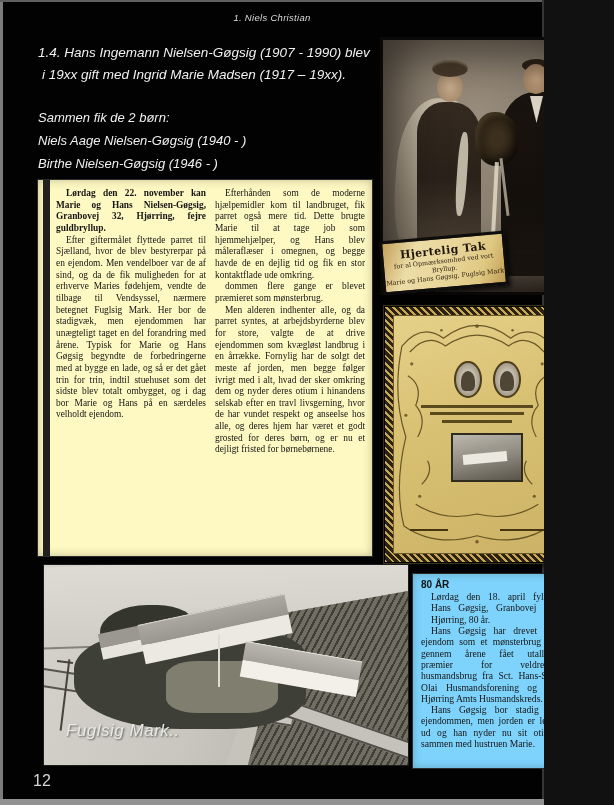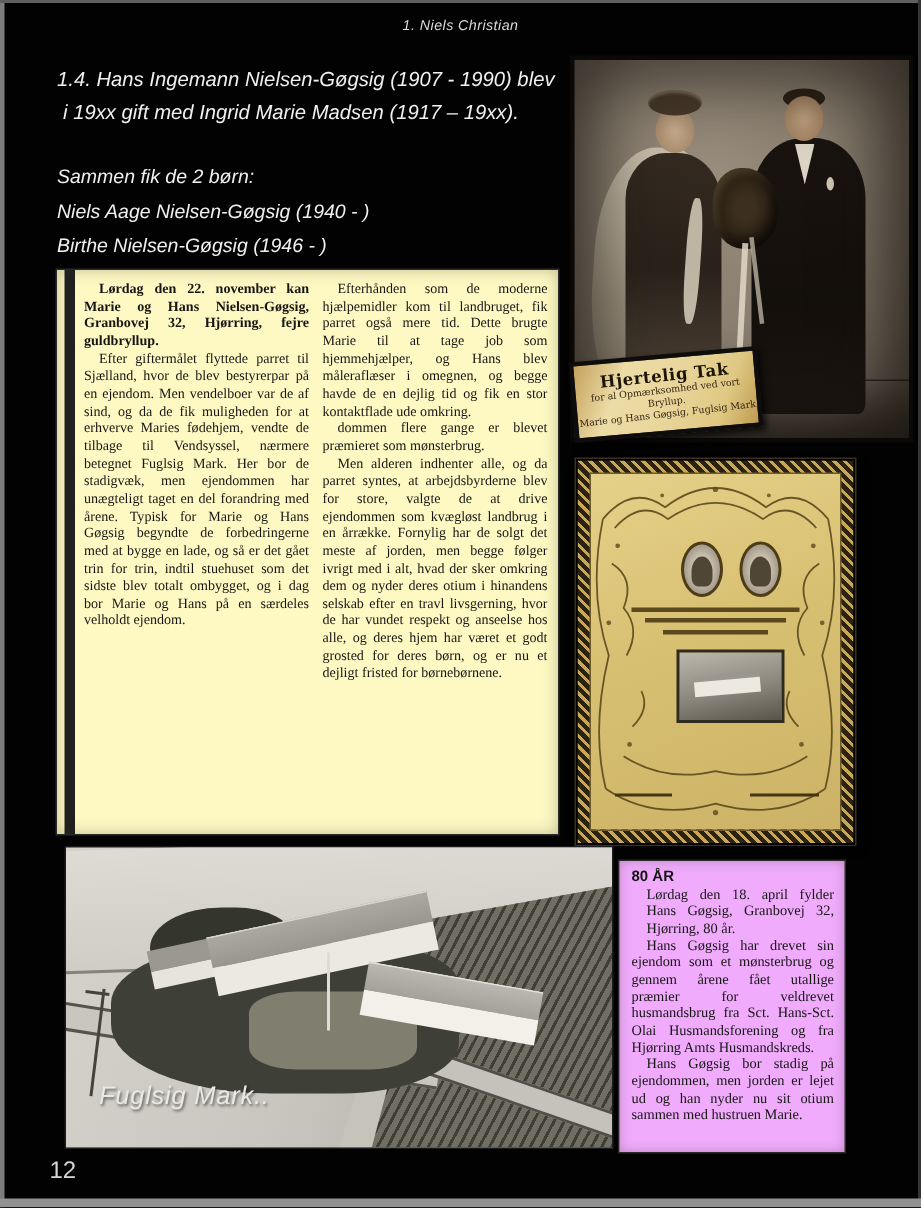--- a/index.html
+++ b/index.html
@@ -1,18 +1,18 @@
 <!DOCTYPE html>
 <html><head>
 <meta charset="utf-8">
 <style>
   html,body{margin:0;padding:0;background:#111;}
   .page{
-    position:relative;width:614px;height:805px;background:#020202;
-    overflow:hidden;font-family:"Liberation Sans",sans-serif;
+    position:relative;width:529px;height:805px;background:#020202;
+    overflow:hidden;font-family:"Liberation Sans",sans-serif;padding-left:15px;
   }
   
   .edge-left{position:absolute;left:0;top:0;width:3px;height:100%;background:#7c7c7c;}
   .edge-top{position:absolute;left:0;top:0;width:100%;height:2px;background:#5f5f5f;}
   .edge-right{position:absolute;right:0;top:0;width:2px;height:100%;background:#353535;}
   .edge-bottom{position:absolute;left:0;bottom:0;width:100%;height:6px;background:#929292;}
 
   .running-head{
     position:absolute;top:12px;left:0;width:100%;text-align:center;
     color:#dcdcdc;font-style:italic;font-size:9.5px;letter-spacing:.3px;
@@ -146,21 +146,21 @@
   .road2{position:absolute;left:198px;top:152px;width:190px;height:13px;transform:rotate(19deg);
     background:#c4c2ba;border-top:2px solid #514f47;border-bottom:2px solid #514f47;}
   .pole{position:absolute;left:20px;top:94px;width:2px;height:72px;background:#45433b;transform:rotate(7deg);}
   .pole-arm{position:absolute;left:13px;top:96px;width:16px;height:2px;background:#45433b;transform:rotate(7deg);}
   .farm-caption{position:absolute;left:22px;bottom:24px;z-index:4;color:#e9e9e6;
     font-style:italic;font-size:17px;letter-spacing:.5px;text-shadow:1px 1px 2px rgba(0,0,0,.55);}
 
   
   .clip2{
     position:absolute;left:413px;top:574px;width:150px;height:194px;box-sizing:border-box;
-    background:#f0abfc;box-shadow:inset 0 0 8px rgba(40,35,25,.25), 0 0 0 1px #2a2a2a;
+    background:#7dd3fc;box-shadow:inset 0 0 8px rgba(40,35,25,.25), 0 0 0 1px #2a2a2a;
     padding:5px 7px 4px 8px;overflow:hidden;
   }
   .clip2 .c2title{font-family:"Liberation Sans",sans-serif;font-weight:700;font-size:10px;color:#141414;margin-bottom:1px;}
   .clip2 .news{font-size:9.6px;line-height:1.18;}
   .clip2 .news p{text-indent:10px;}
   .clip2 .news p.first{text-indent:0;margin-left:10px;}
 
   .pageno{position:absolute;left:33px;top:772px;color:#d6d6d6;font-size:16px;}
 </style>
 </head>

